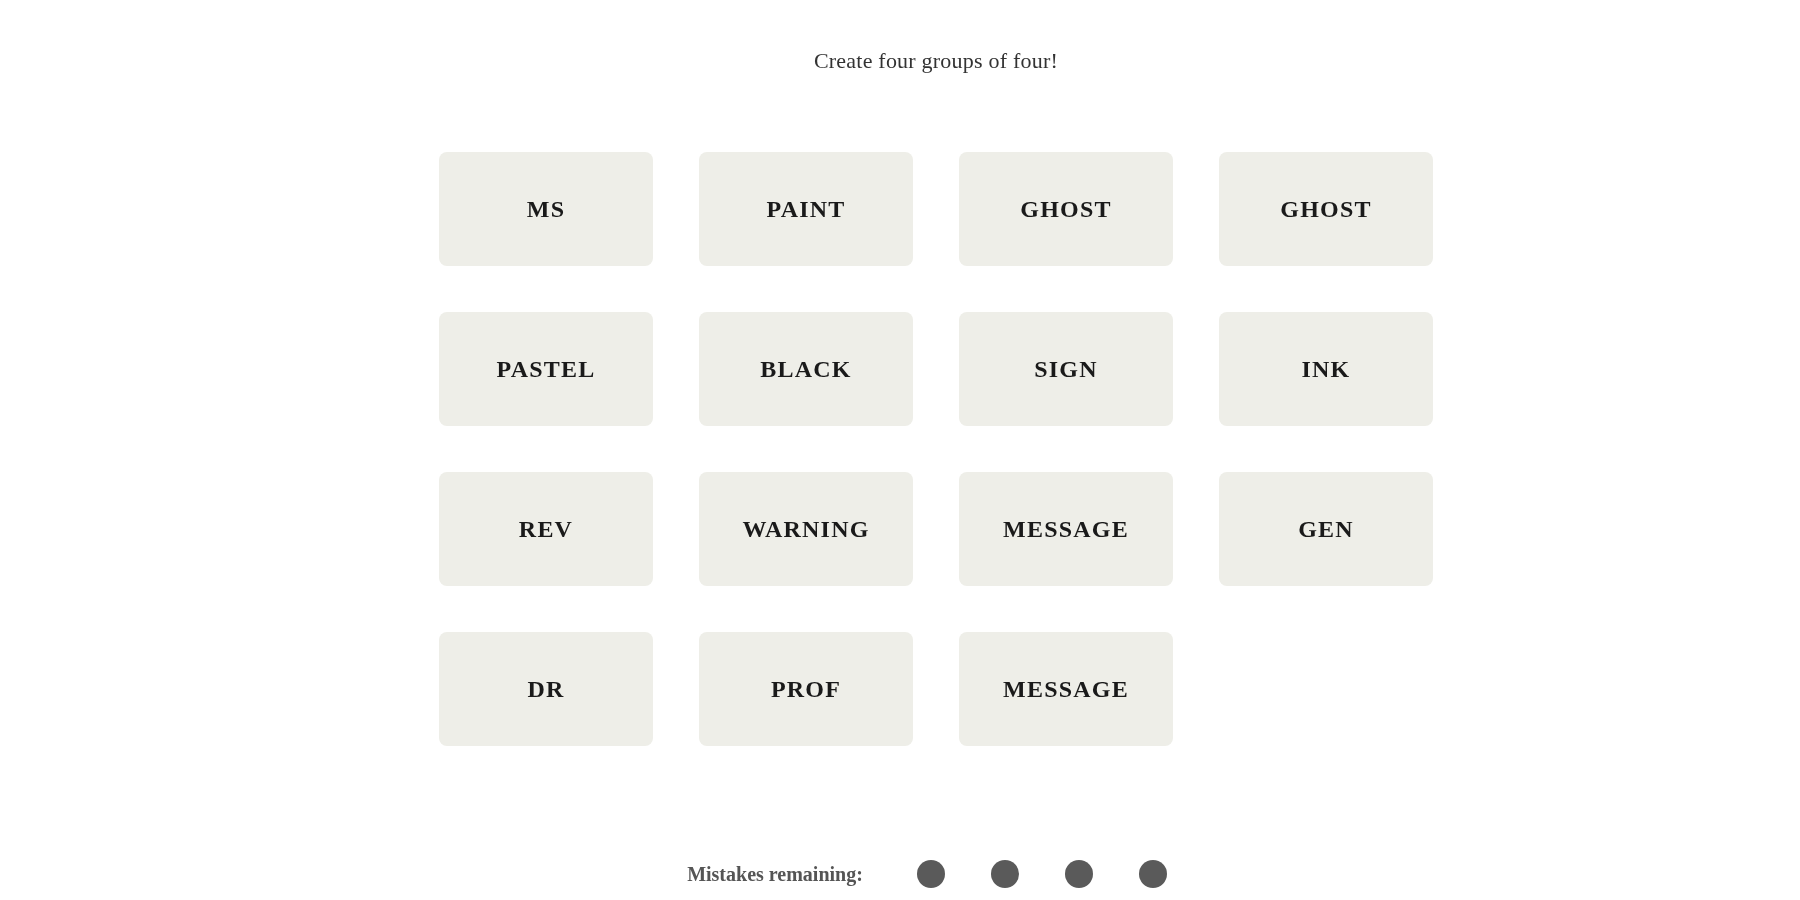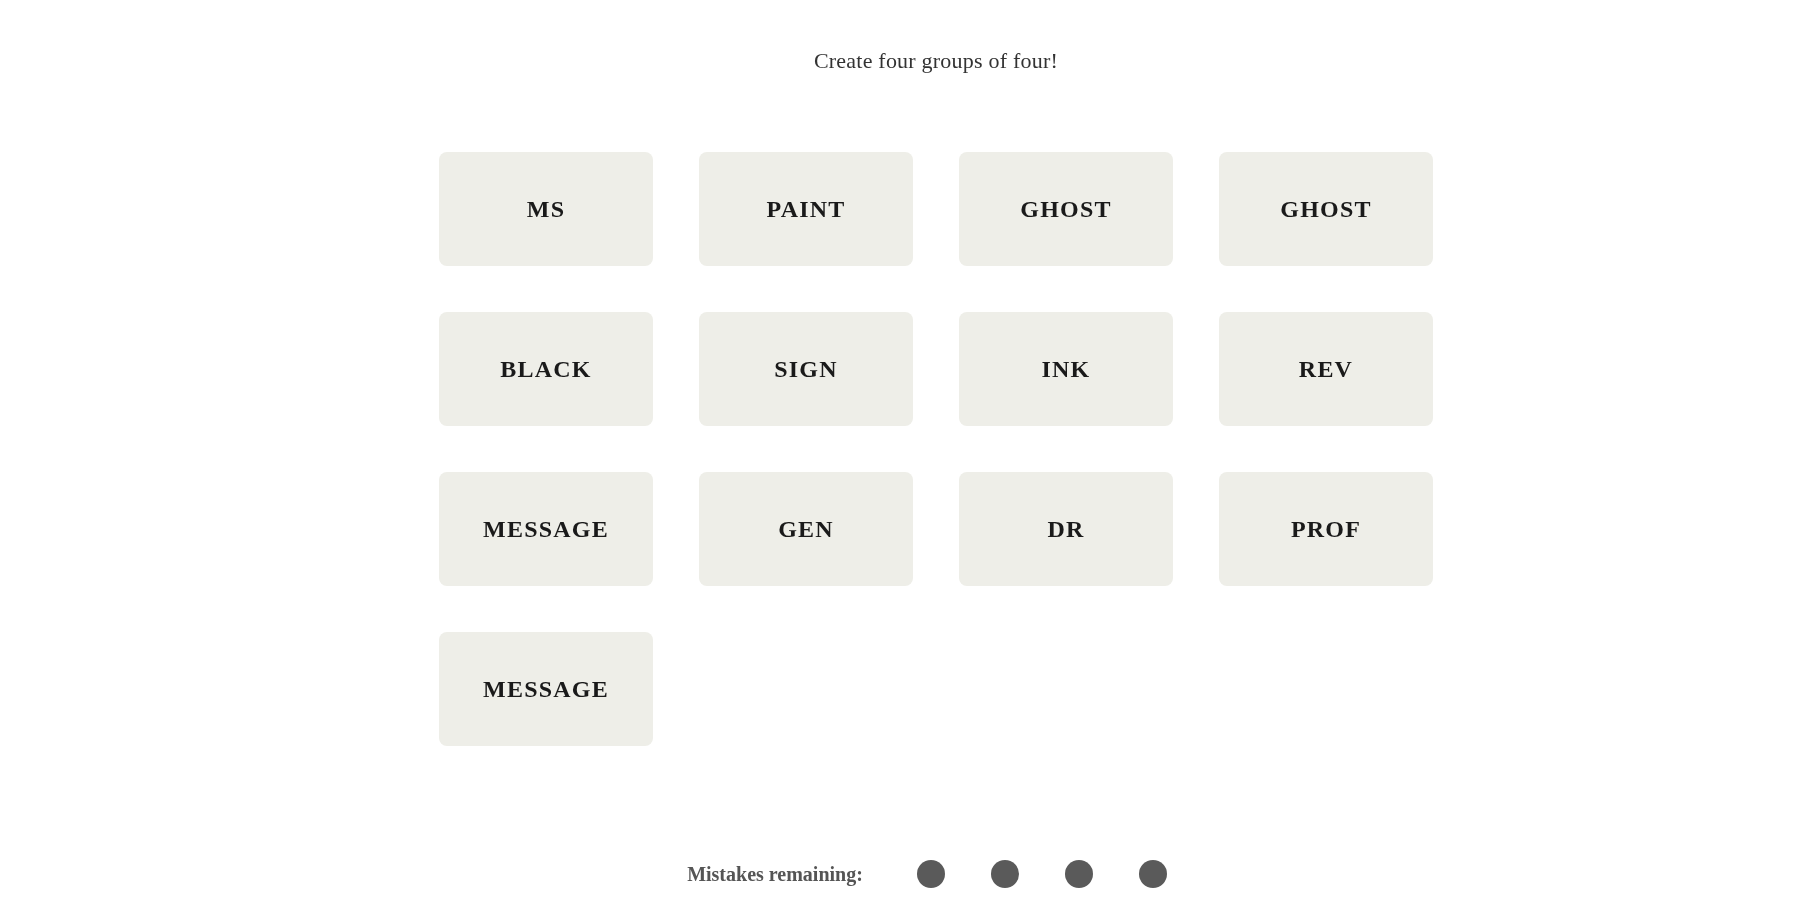--- a/index.html
+++ b/index.html
@@ -103,30 +103,36 @@
       <div class="card">
         <span class="card-label">PAINT</span>
       </div>
       <div class="card">
         <span class="card-label">GHOST</span>
       </div>
       <div class="card">
         <span class="card-label">GHOST</span>
       </div>
       <div class="card">
+        <span class="card-label">PASTEL</span>
+      </div>
+      <div class="card">
         <span class="card-label">BLACK</span>
       </div>
       <div class="card">
         <span class="card-label">SIGN</span>
       </div>
       <div class="card">
         <span class="card-label">INK</span>
       </div>
       <div class="card">
         <span class="card-label">REV</span>
+      </div>
+      <div class="card">
+        <span class="card-label">WARNING</span>
       </div>
       <div class="card">
         <span class="card-label">MESSAGE</span>
       </div>
       <div class="card">
         <span class="card-label">GEN</span>
       </div>
       <div class="card">
         <span class="card-label">DR</span>
       </div>

